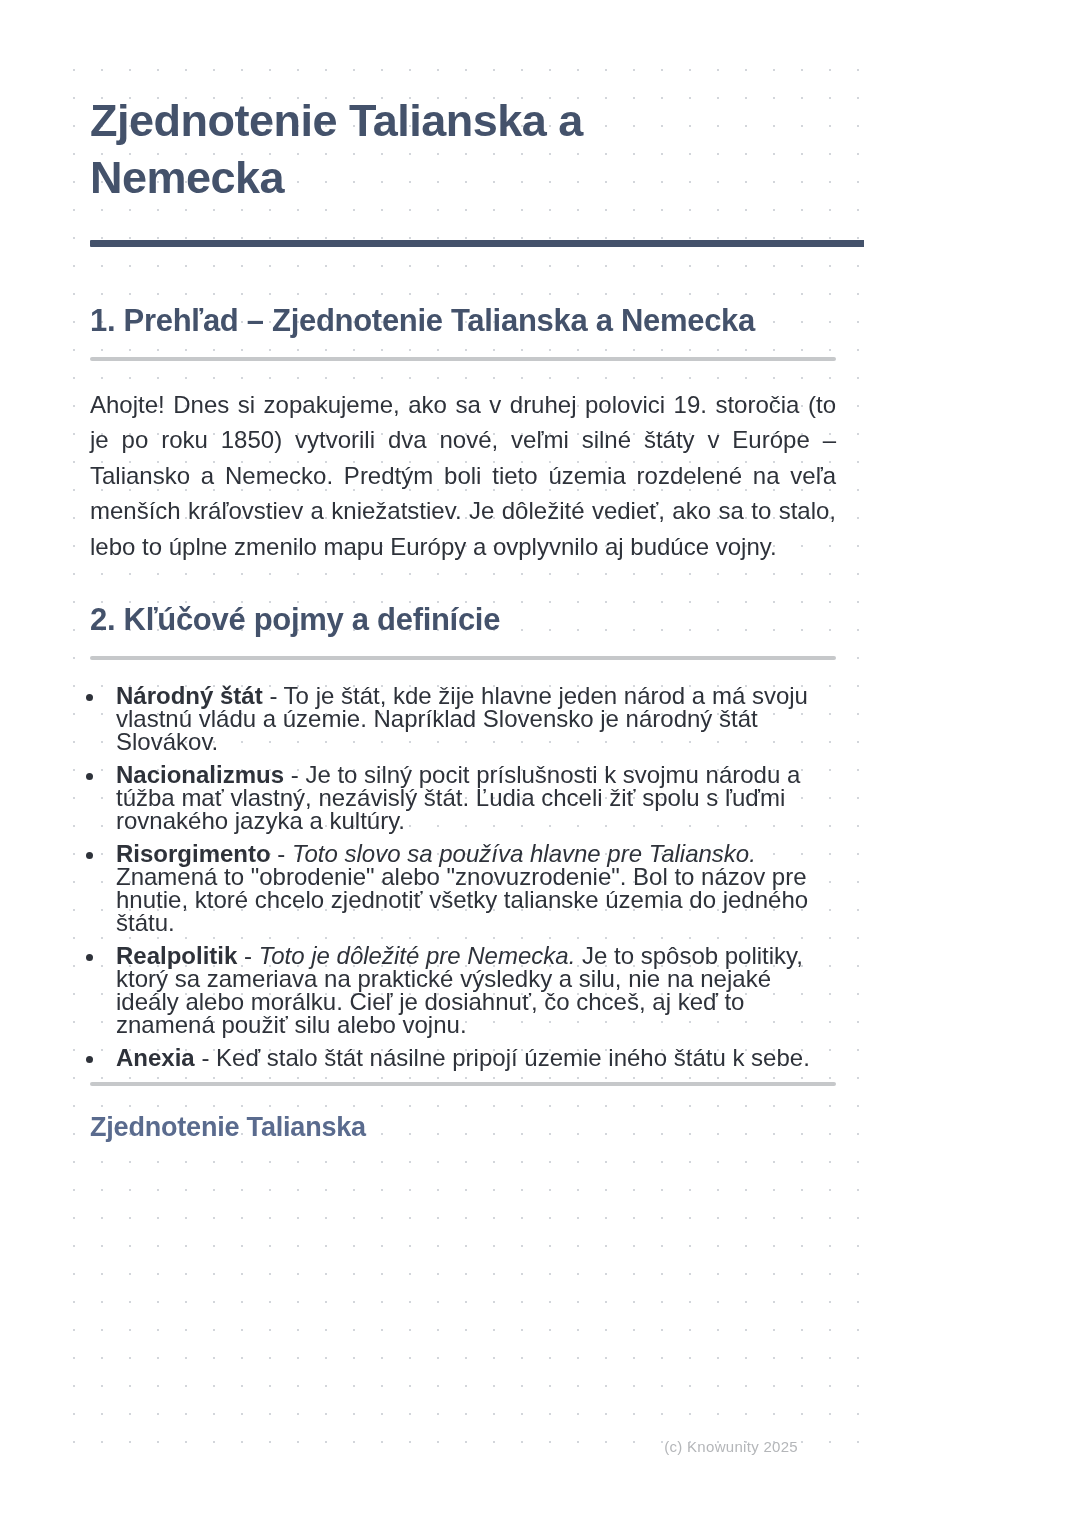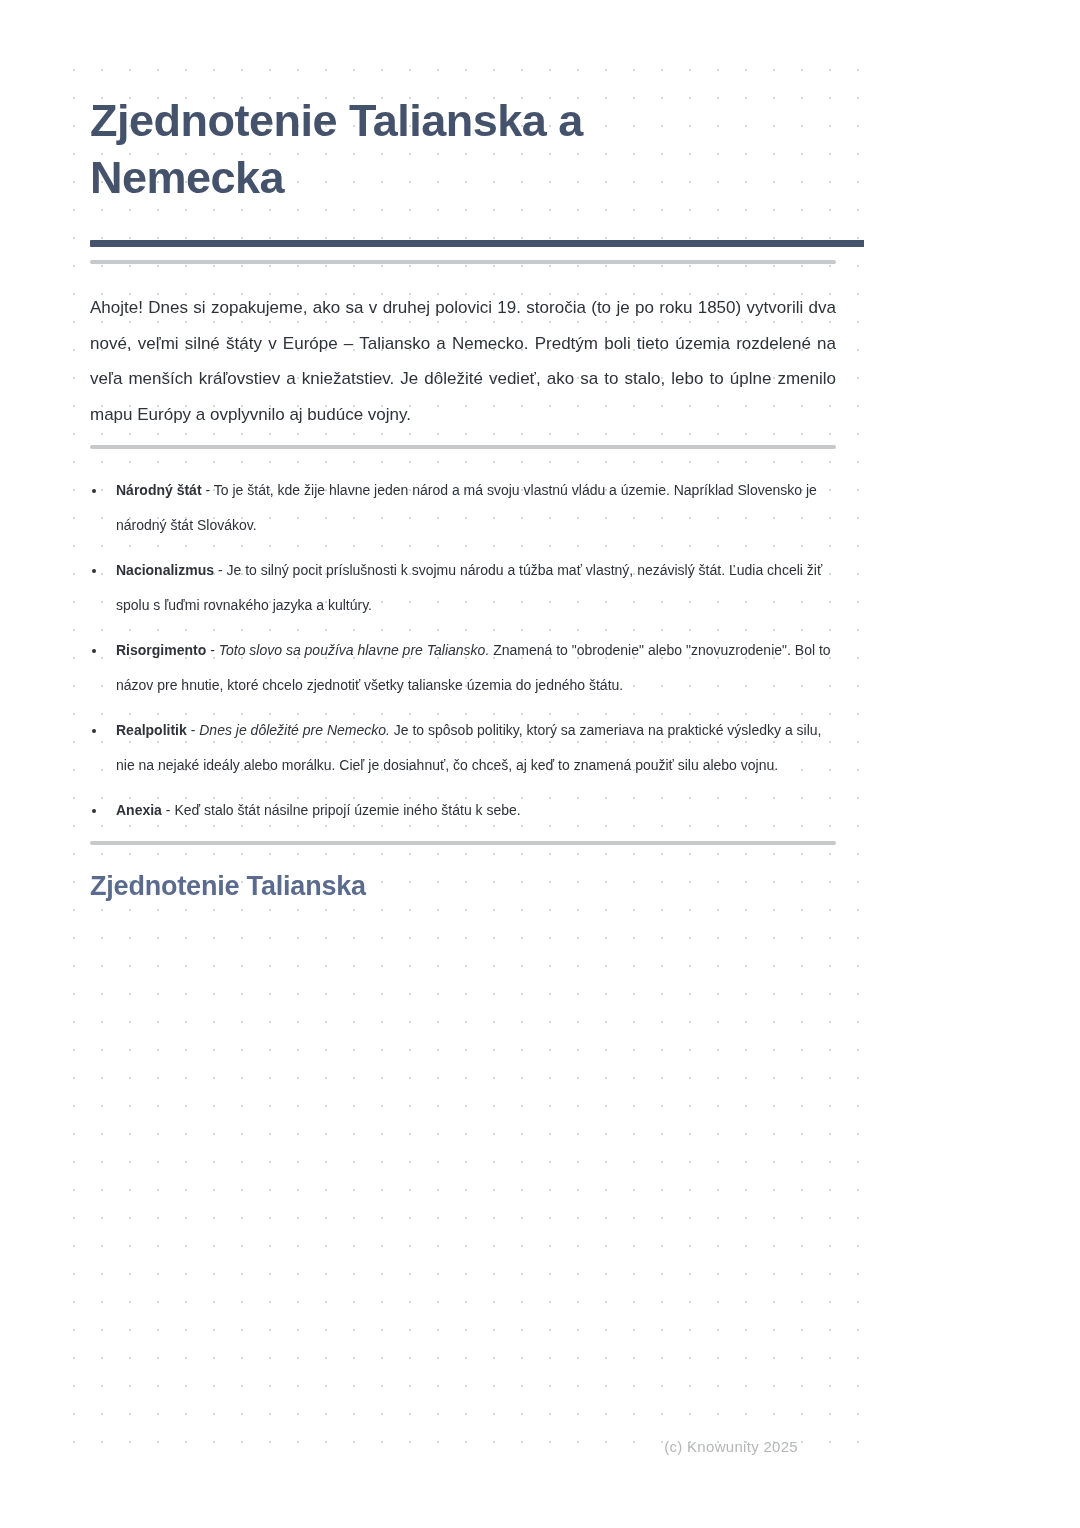--- a/index.html
+++ b/index.html
@@ -84,30 +84,30 @@
   h2.mt-s3 { margin-top: 30px; }
   .rule-thin {
     margin-top: 13px;
     width: 746px;
     height: 4px;
     background: var(--rule-light);
     border-radius: 2px;
   }
   p.body-text {
     margin: 26px 0 0 0;
-    font-size: 17px;
+    font-size: 24px;
     line-height: 35.5px;
     color: var(--body-color);
   }
   p.justified { text-align: justify; }
   ul.term-list {
     margin: 24px 0 0 17px;
     padding: 0;
-    font-size: 14px;
-    line-height: 35px;
+    font-size: 24px;
+    line-height: 23px;
     color: var(--body-color);
   }
   ul.term-list li {
     padding-left: 9px;
     margin-bottom: 10px;
   }
   ul.term-list li::marker { color: var(--body-color); }
   .term { font-weight: bold; }
   .italic-note { font-style: italic; }
   h3.sub-heading {
@@ -133,23 +133,25 @@
 <div class="canvas">
 
   <div class="page-edge"></div>
   <div class="dot-grid"></div>
 
   <div class="content">
 
     <h1 class="doc-title">Zjednotenie Talianska a Nemecka</h1>
     <div class="rule-thick"></div>
 
+    <h2 class="section-heading mt-s1">1. Prehľad – Zjednotenie Talianska a Nemecka</h2>
     <div class="rule-thin"></div>
     <p class="body-text justified">Ahojte! Dnes si zopakujeme, ako sa v druhej polovici 19. storočia (to je po roku 1850) vytvorili dva nové, veľmi silné štáty v Európe – Taliansko a Nemecko. Predtým boli tieto územia rozdelené na veľa menších kráľovstiev a kniežatstiev. Je dôležité vedieť, ako sa to stalo, lebo to úplne zmenilo mapu Európy a ovplyvnilo aj budúce vojny.</p>
 
+    <h2 class="section-heading mt-s2">2. Kľúčové pojmy a definície</h2>
     <div class="rule-thin"></div>
 
     <ul class="term-list">
       <li>
         <span class="term">Národný štát</span>
         <span class="dash">-</span>
         <span class="italic-note"></span>
         <span>To je štát, kde žije hlavne jeden národ a má svoju vlastnú vládu a územie. Napríklad Slovensko je národný štát Slovákov.</span>
       </li>
       <li>
@@ -160,21 +162,21 @@
       </li>
       <li>
         <span class="term">Risorgimento</span>
         <span class="dash">-</span>
         <span class="italic-note">Toto slovo sa používa hlavne pre Taliansko.</span>
         <span>Znamená to "obrodenie" alebo "znovuzrodenie". Bol to názov pre hnutie, ktoré chcelo zjednotiť všetky talianske územia do jedného štátu.</span>
       </li>
       <li>
         <span class="term">Realpolitik</span>
         <span class="dash">-</span>
-        <span class="italic-note">Dnes je dôležité pre Nemecko.</span>
+        <span class="italic-note">Toto je dôležité pre Nemecka.</span>
         <span>Je to spôsob politiky, ktorý sa zameriava na praktické výsledky a silu, nie na nejaké ideály alebo morálku. Cieľ je dosiahnuť, čo chceš, aj keď to znamená použiť silu alebo vojnu.</span>
       </li>
       <li>
         <span class="term">Anexia</span>
         <span class="dash">-</span>
         <span class="italic-note"></span>
         <span>Keď stalo štát násilne pripojí územie iného štátu k sebe.</span>
       </li>
     </ul>
 

